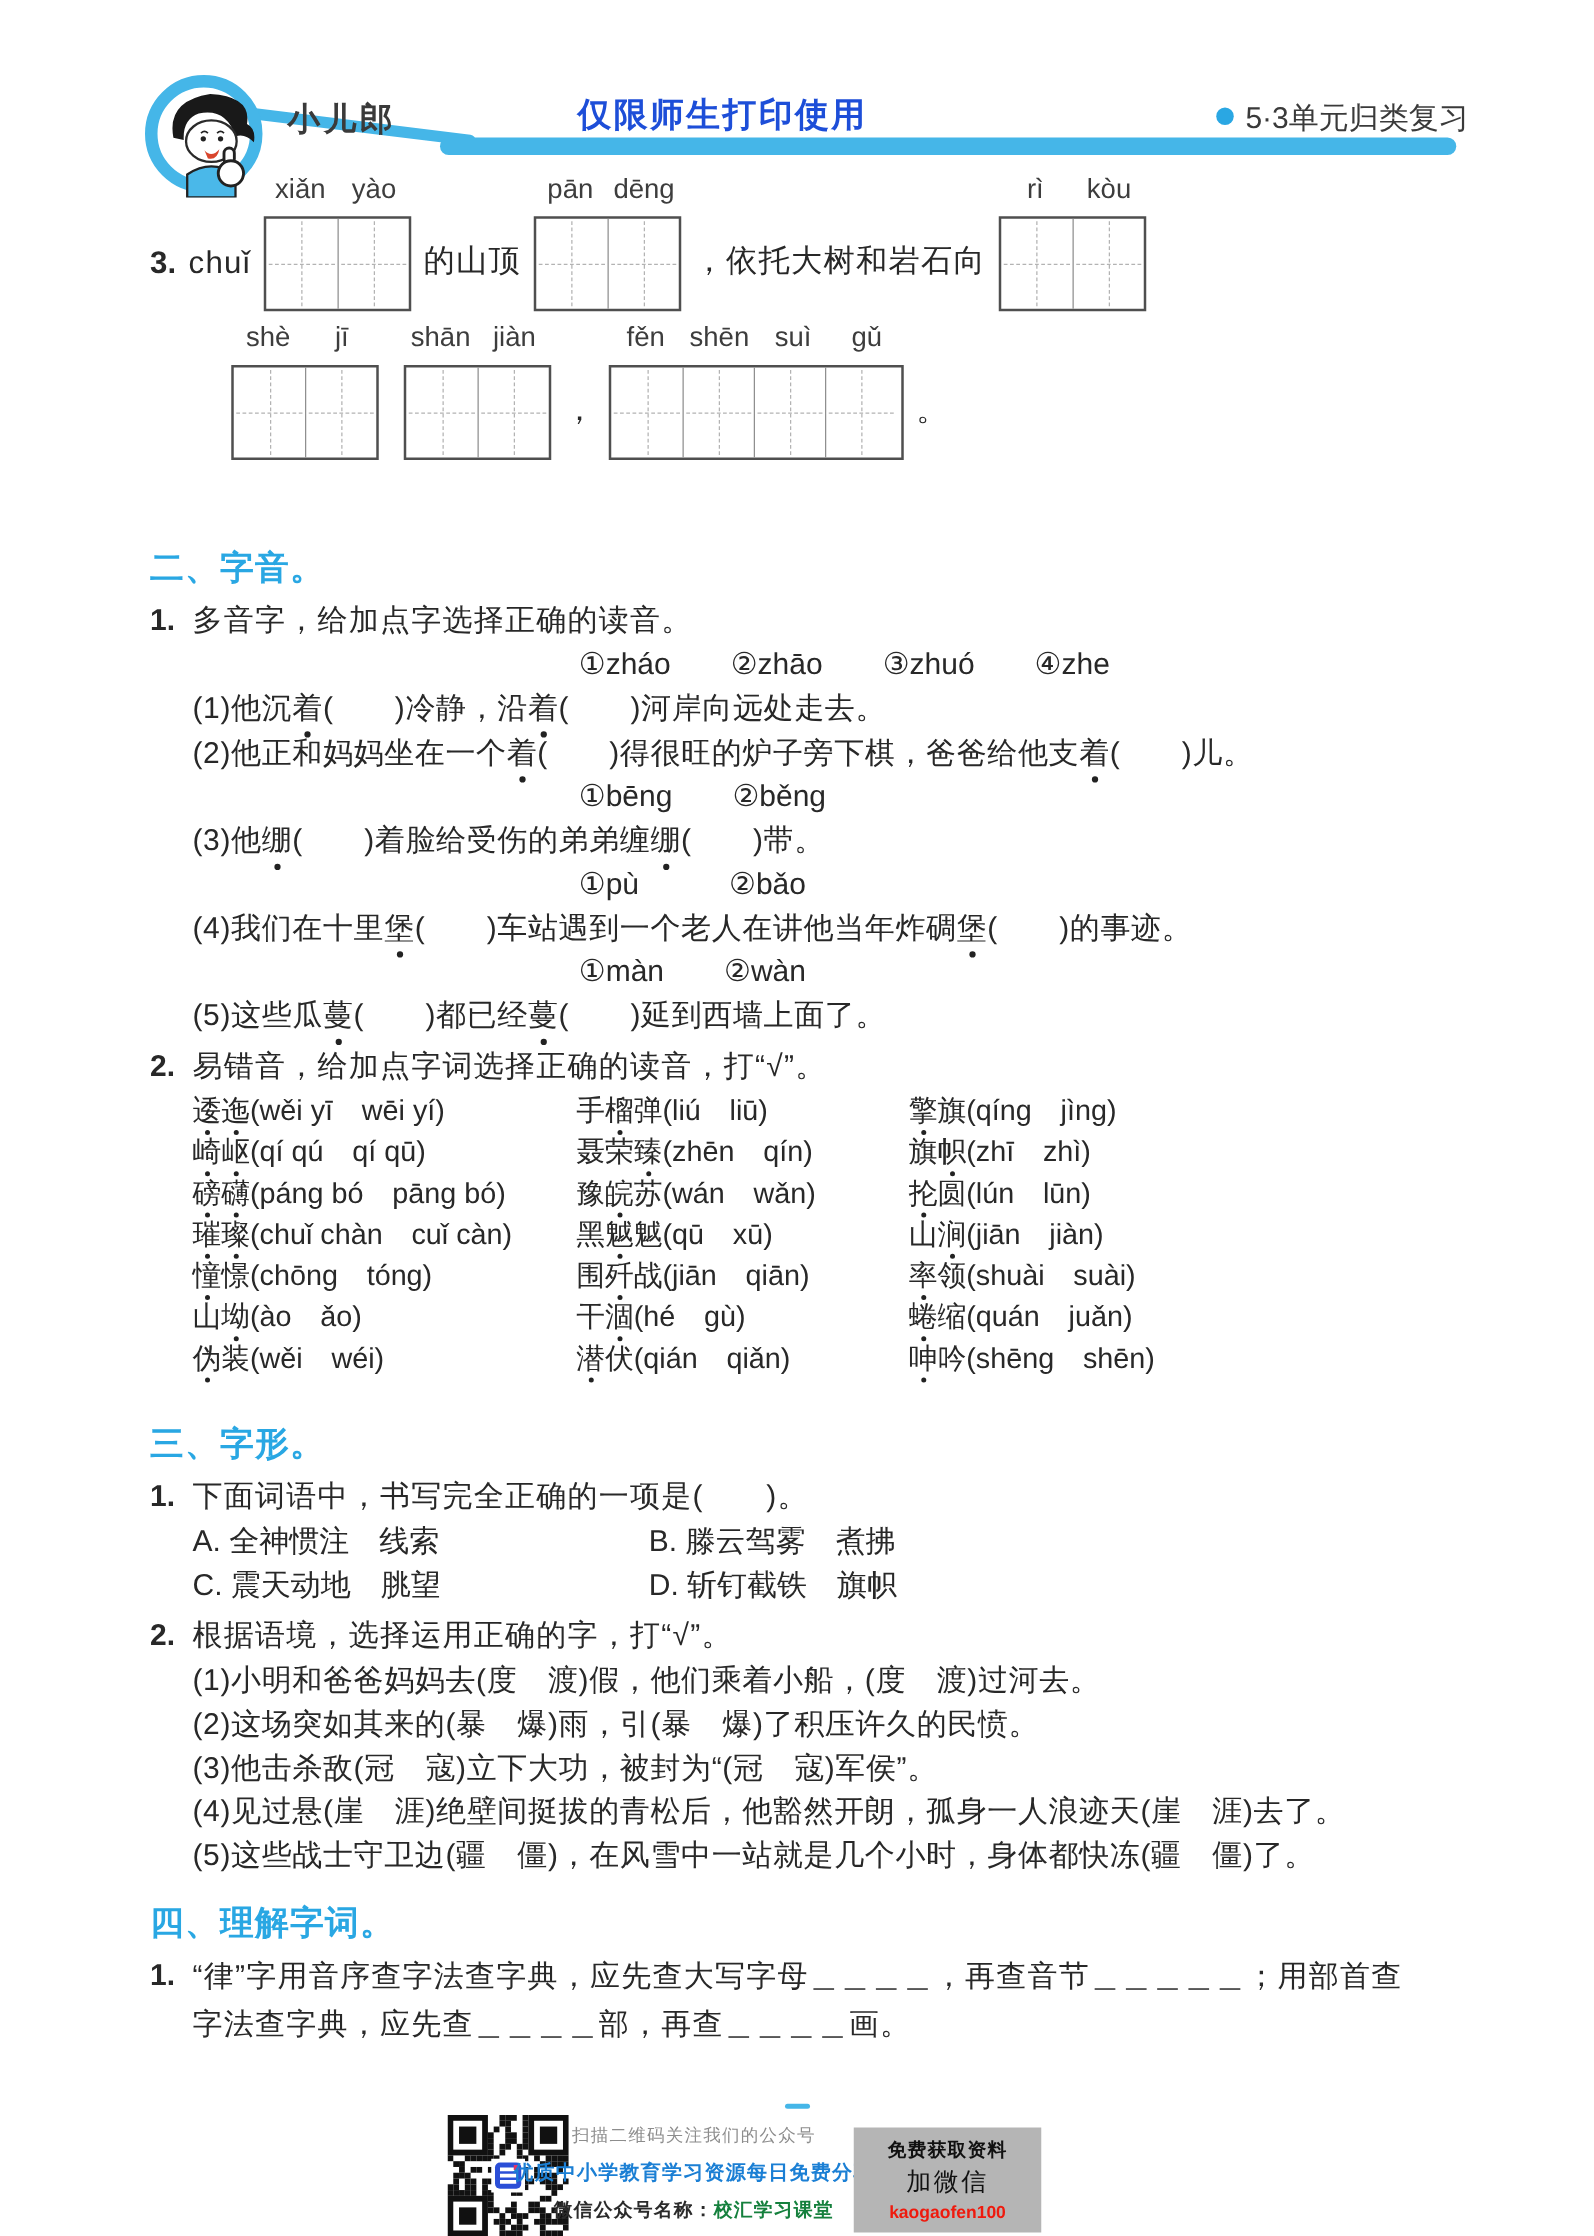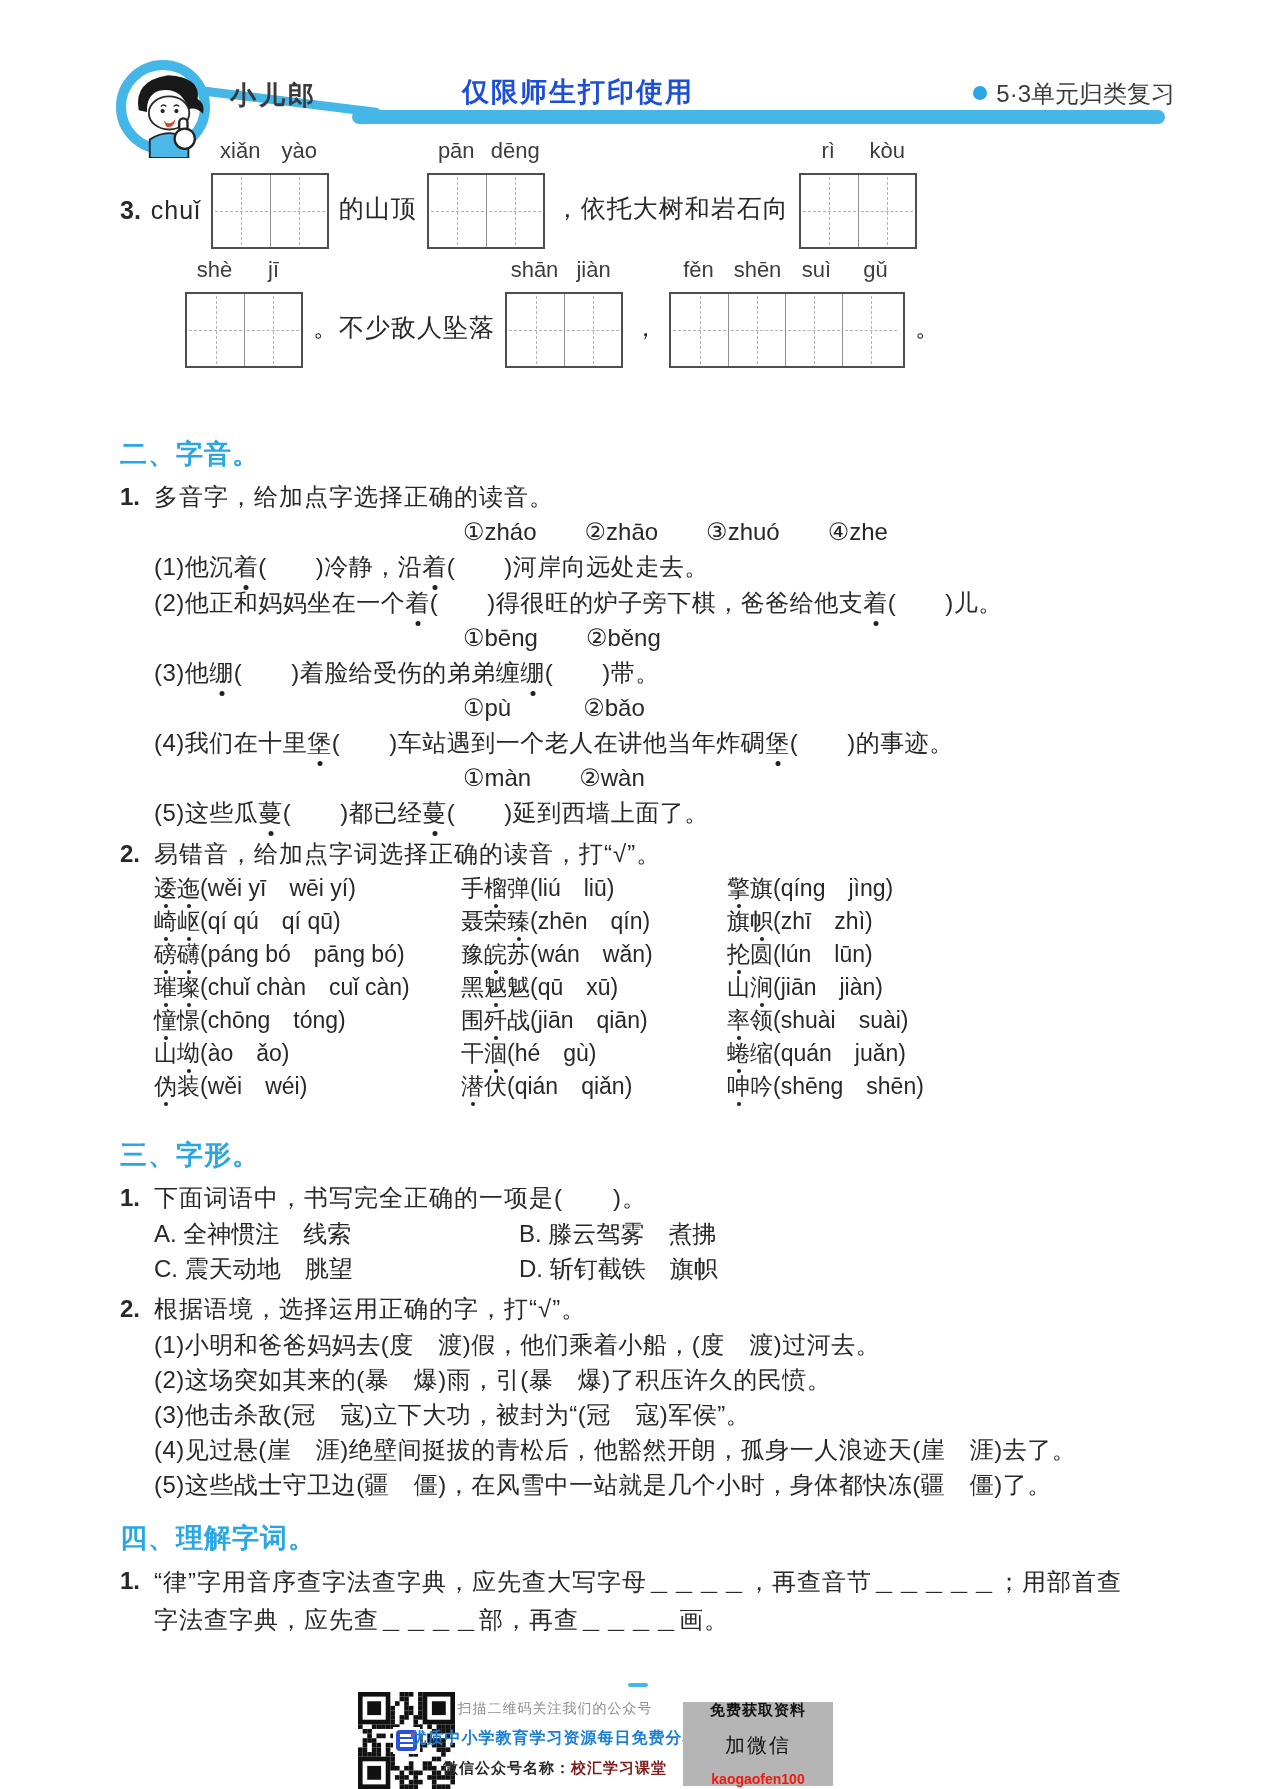--- a/index.html
+++ b/index.html
@@ -66,22 +66,22 @@
   .page-dash { position:absolute; left:628px; top:1683px; width:20px; height:4px; background:#45b6e8; border-radius:2px; }
   .qr-wrap { position:absolute; left:358px; top:1692px; width:97px; height:97px; }
   .qr-logo { position:absolute; left:35px; top:35px; width:27px; height:27px; background:#fff; display:flex; align-items:center; justify-content:center; }
   .qr-logo .inner { width:21px; height:21px; background:#2b4fd7; border-radius:4px; position:relative; }
   .qr-logo .inner::before { content:""; position:absolute; left:4px; top:4px; width:13px; height:3px; background:#fff; box-shadow:0 5px 0 #fff, 0 10px 0 #fff; }
   .qr-logo .inner::after { content:""; position:absolute; right:2px; top:2px; width:4px; height:4px; background:#e0336b; }
   .footer-captions { position:absolute; left:445px; top:1700px; width:220px; display:flex; flex-direction:column; align-items:center; gap:10px; white-space:nowrap; }
   .cap-top { font-size:14px; color:#8d8d8d; letter-spacing:1px; }
   .cap-mid { font-size:16px; font-weight:bold; color:#1b7fd4; letter-spacing:1px; }
   .cap-bottom { font-size:15px; font-weight:bold; color:#2b2b2b; letter-spacing:1px; }
-  .cap-bottom .red { color:#7f1d1d;text-align:right; }
-  .wechat-box { position:absolute; left:683px; top:1702px; width:150px; height:84px; background:#b5b5b5; display:flex; flex-direction:column; align-items:center; justify-content:center; gap:12px; }
+  .cap-bottom .red { color:#15803d;text-align:right; }
+  .wechat-box { position:absolute; left:683px; top:1702px; width:150px; height:84px; background:#b5b5b5; display:flex; flex-direction:column; align-items:center; justify-content:center; gap:2px; }
   .wc1 { font-size:15px; font-weight:bold; color:#111; letter-spacing:1px; }
   .wc2 { font-size:20px; color:#111; letter-spacing:2px; }
   .wc3 { font-size:14px; font-weight:bold; color:#ef1a0d; }
 </style>
 </head>
 <body>
 
 <div class="page">
 
   <div>
@@ -151,21 +151,20 @@
             <div class="fill-group">
               <div class="pinyin-row">
                 <span>shè</span>
                 <span>jī</span>
               </div>
               <div class="fill-box">
                 <div class="cell"></div>
                 <div class="cell"></div>
               </div>
             </div>
-            <span class="q3-text">。不少敌人坠落</span>
             <div class="fill-group">
               <div class="pinyin-row">
                 <span>shān</span>
                 <span>jiàn</span>
               </div>
               <div class="fill-box">
                 <div class="cell"></div>
                 <div class="cell"></div>
               </div>
             </div>

